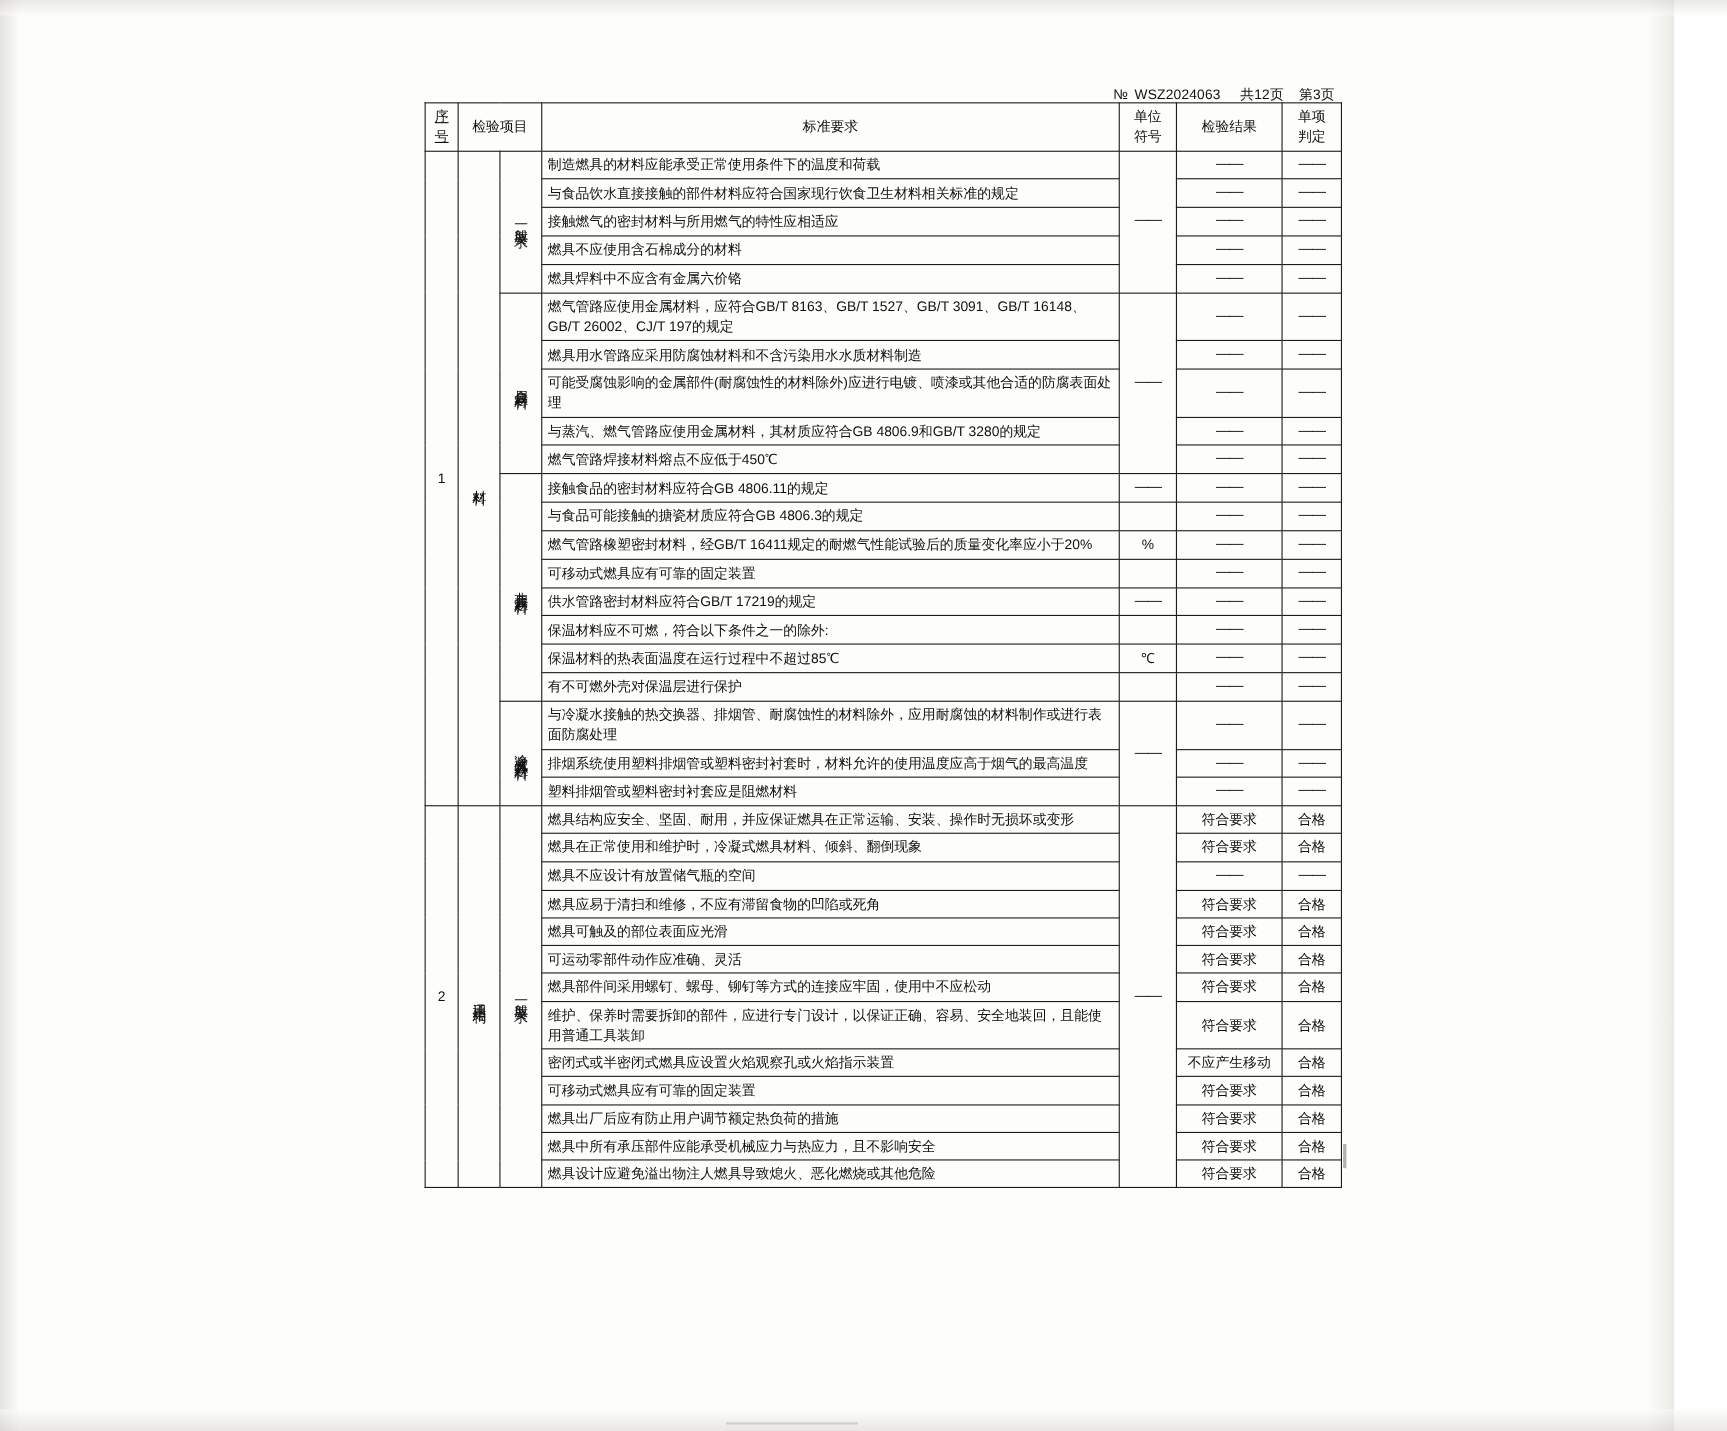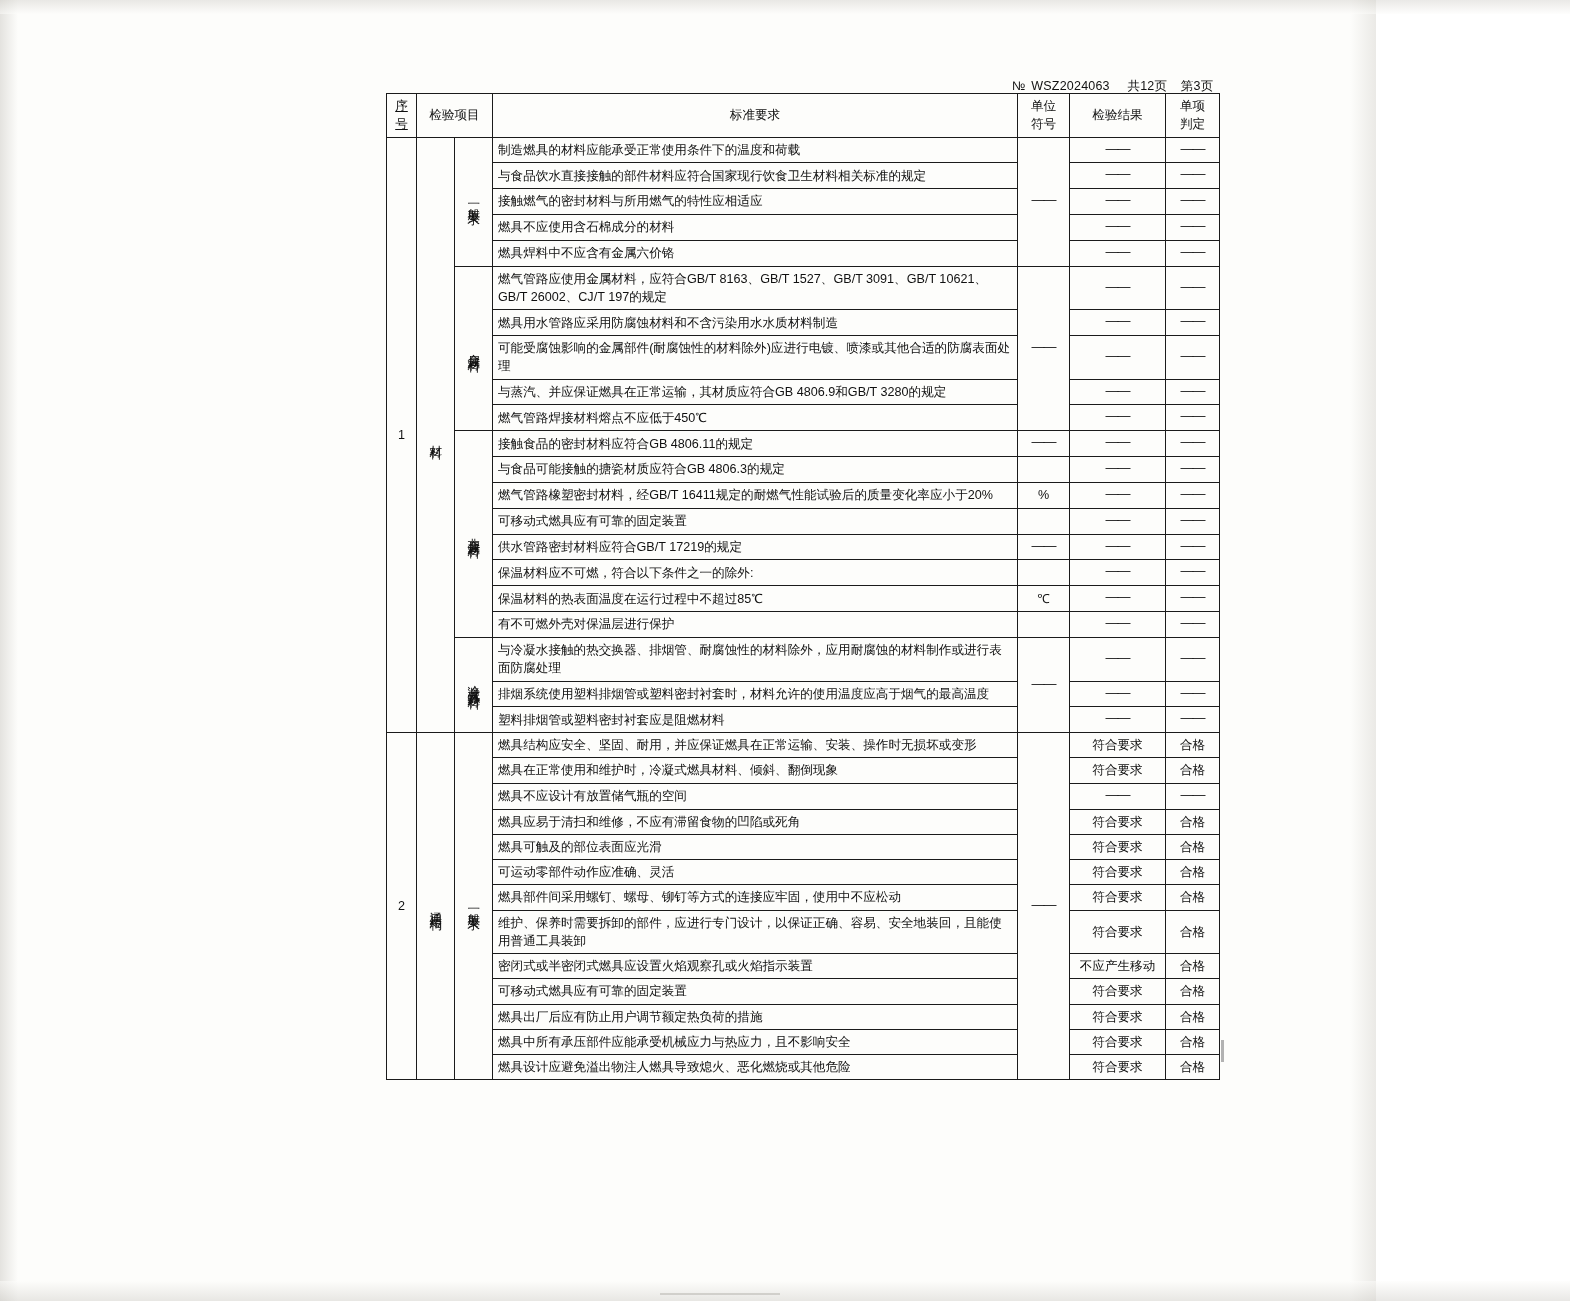--- a/index.html
+++ b/index.html
@@ -11,21 +11,21 @@
     width: 1570px;
     height: 1301px;
     font-family: "Liberation Sans", sans-serif;
     color: #111;
     position: relative;
     overflow: hidden;
   }
   .page {
     position: absolute;
     left: 0; top: 0;
-    width: 1376px;
+    width: 1522px;
     height: 1301px;
     background: #fdfdfb;
   }
   
   .scan-edge-left {
     position: absolute; left:0; top:0; width: 18px; height: 1301px;
     background: linear-gradient(to right, #cfcdc8, #fdfdfb);
     opacity: .55;
   }
   .scan-edge-right {
@@ -222,37 +222,37 @@
           <td class="res"><span class="dash">——</span></td>
           <td class="judge"><span class="dash">——</span></td>
         </tr>
         <tr>
           <td class="req">燃具焊料中不应含有金属六价铬</td>
           <td class="res"><span class="dash">——</span></td>
           <td class="judge"><span class="dash">——</span></td>
         </tr>
         <tr>
           <td class="vert" rowspan="5"><span class="vtext">金属材料</span></td>
-          <td class="req">燃气管路应使用金属材料，应符合GB/T 8163、GB/T 1527、GB/T 3091、GB/T 10621、GB/T 26002、CJ/T 197的规定</td>
+          <td class="req">燃气管路应使用金属材料，应符合GB/T 8163、GB/T 1527、GB/T 3091、GB/T 16148、GB/T 26002、CJ/T 197的规定</td>
           <td class="unit" rowspan="5"><span class="dash">——</span></td>
           <td class="res"><span class="dash">——</span></td>
           <td class="judge"><span class="dash">——</span></td>
         </tr>
         <tr>
           <td class="req">燃具用水管路应采用防腐蚀材料和不含污染用水水质材料制造</td>
           <td class="res"><span class="dash">——</span></td>
           <td class="judge"><span class="dash">——</span></td>
         </tr>
         <tr>
           <td class="req">可能受腐蚀影响的金属部件(耐腐蚀性的材料除外)应进行电镀、喷漆或其他合适的防腐表面处理</td>
           <td class="res"><span class="dash">——</span></td>
           <td class="judge"><span class="dash">——</span></td>
         </tr>
         <tr>
-          <td class="req">与蒸汽、并应保证燃具在正常运输，其材质应符合GB 4806.9和GB/T 3280的规定</td>
+          <td class="req">与蒸汽、燃气管路应使用金属材料，其材质应符合GB 4806.9和GB/T 3280的规定</td>
           <td class="res"><span class="dash">——</span></td>
           <td class="judge"><span class="dash">——</span></td>
         </tr>
         <tr>
           <td class="req">燃气管路焊接材料熔点不应低于450℃</td>
           <td class="res"><span class="dash">——</span></td>
           <td class="judge"><span class="dash">——</span></td>
         </tr>
         <tr>
           <td class="vert" rowspan="8"><span class="vtext">非金属材料</span></td>

